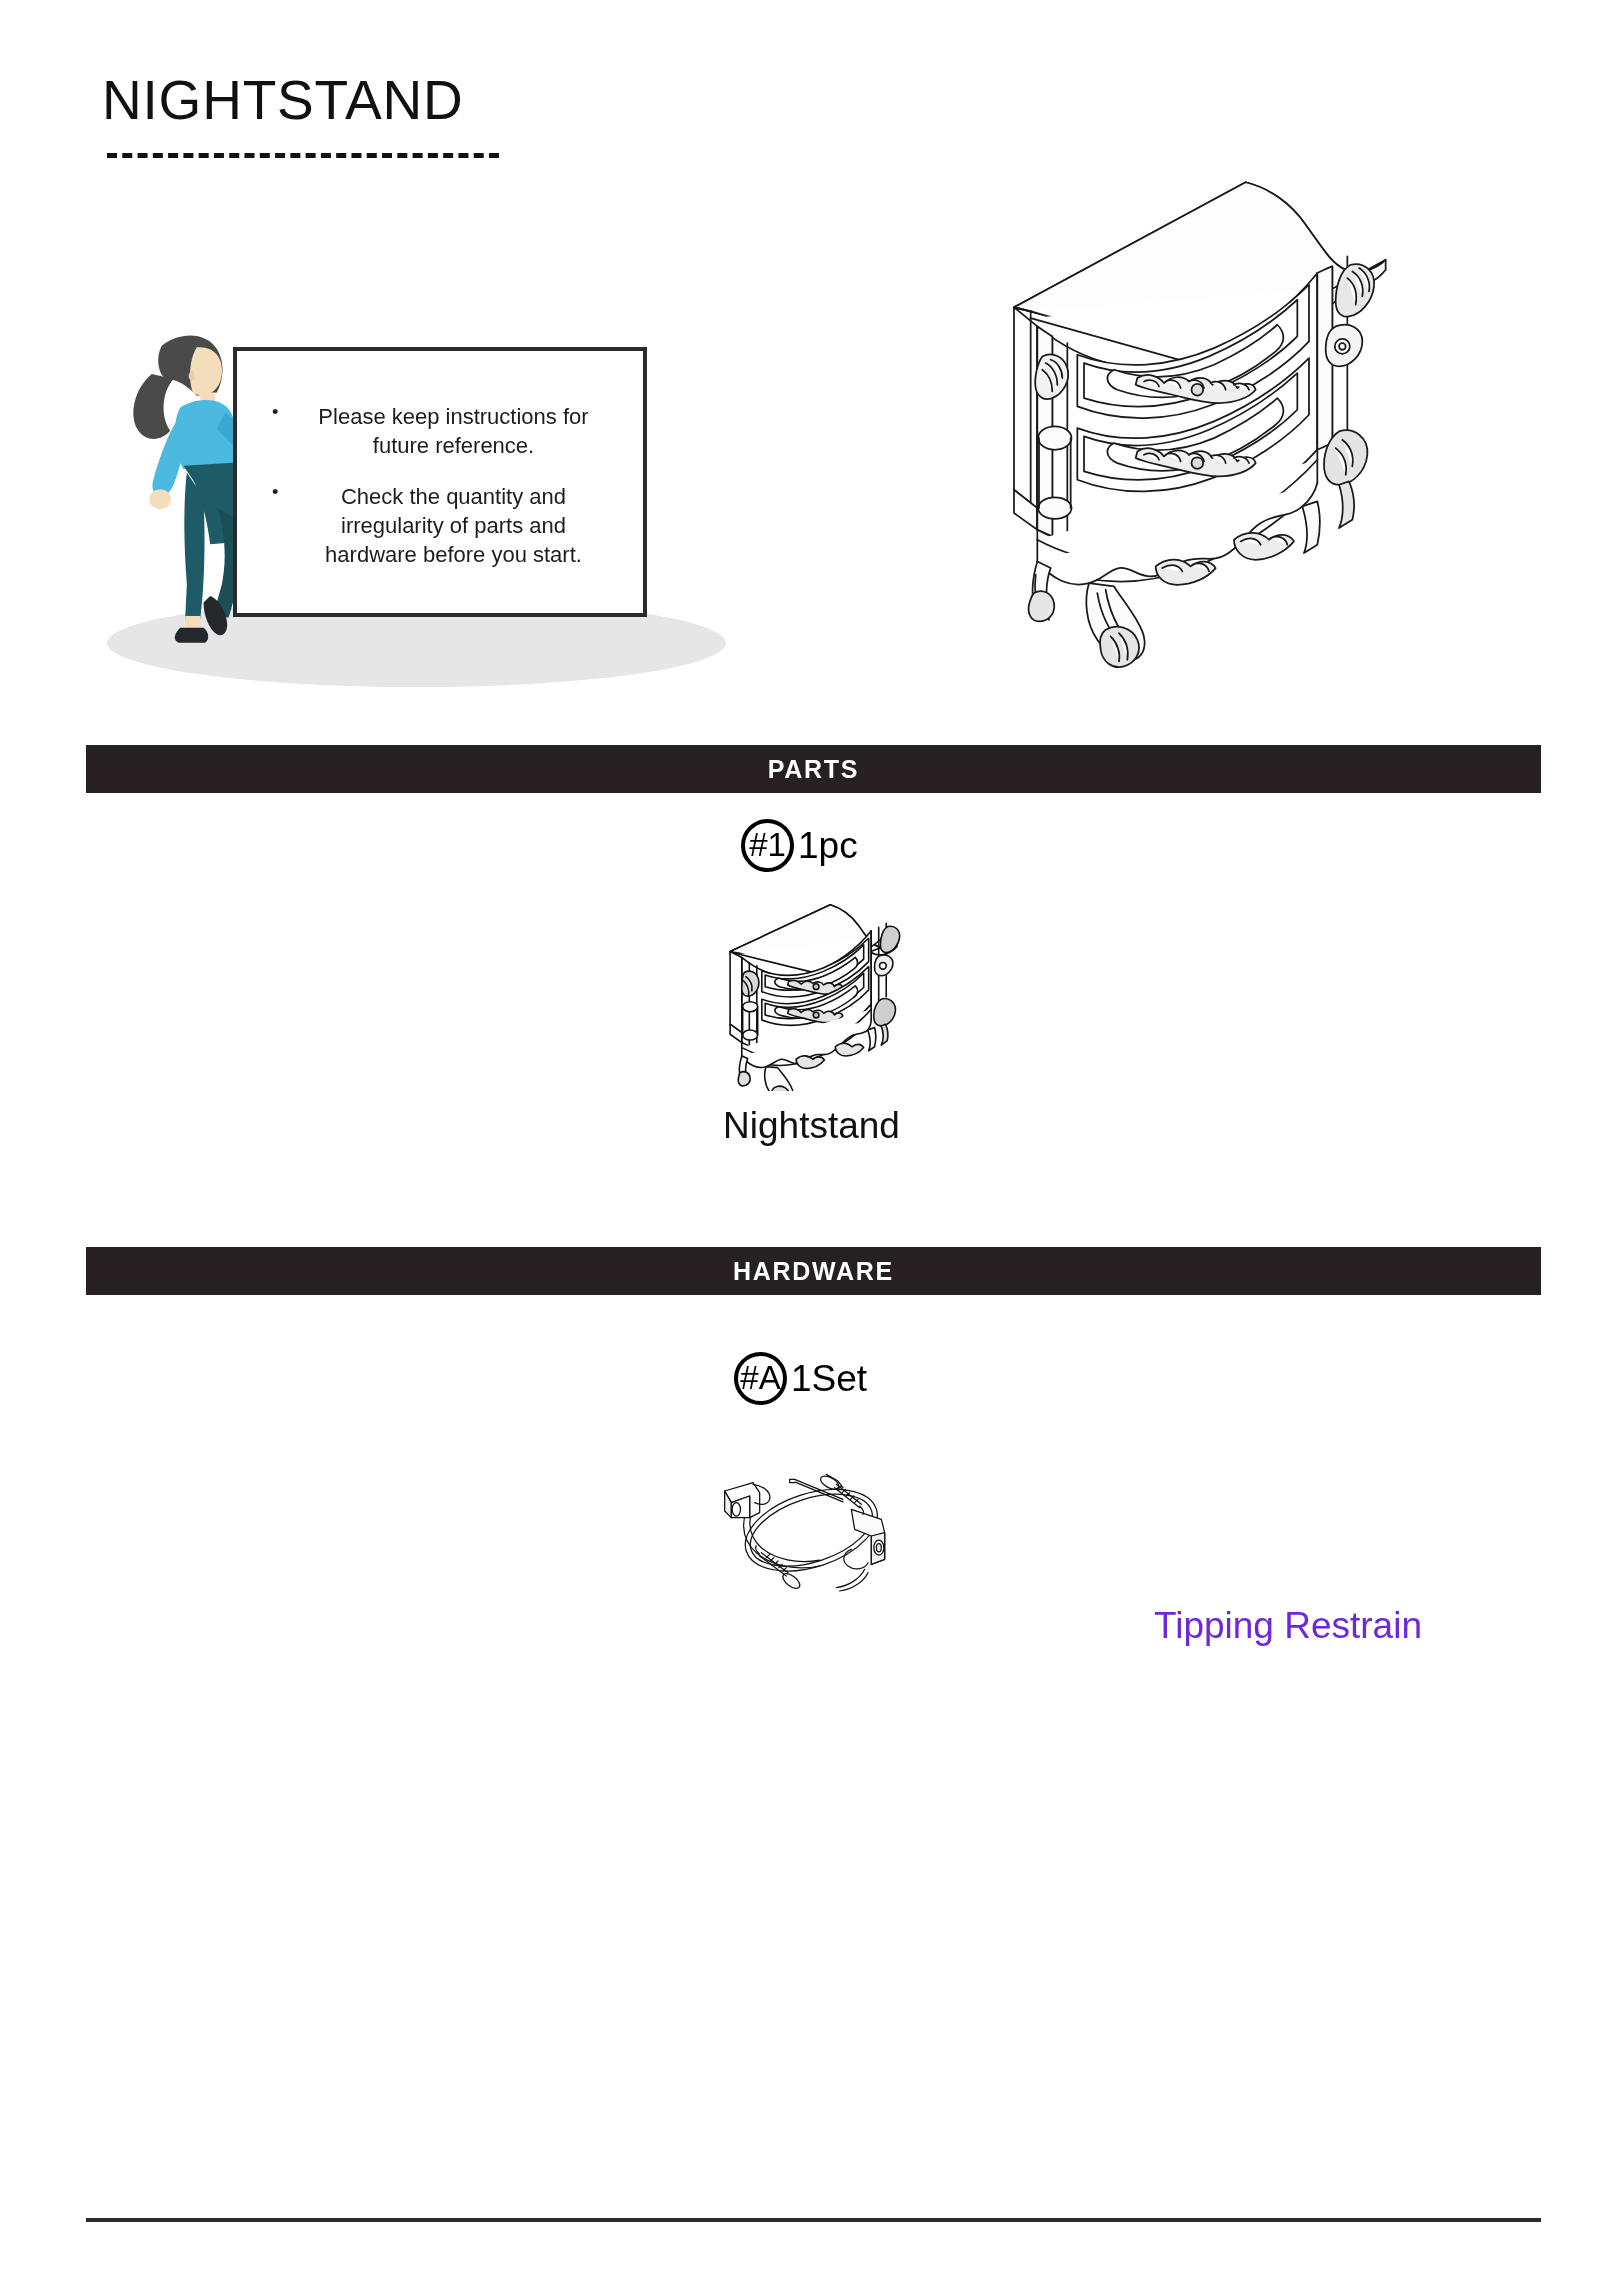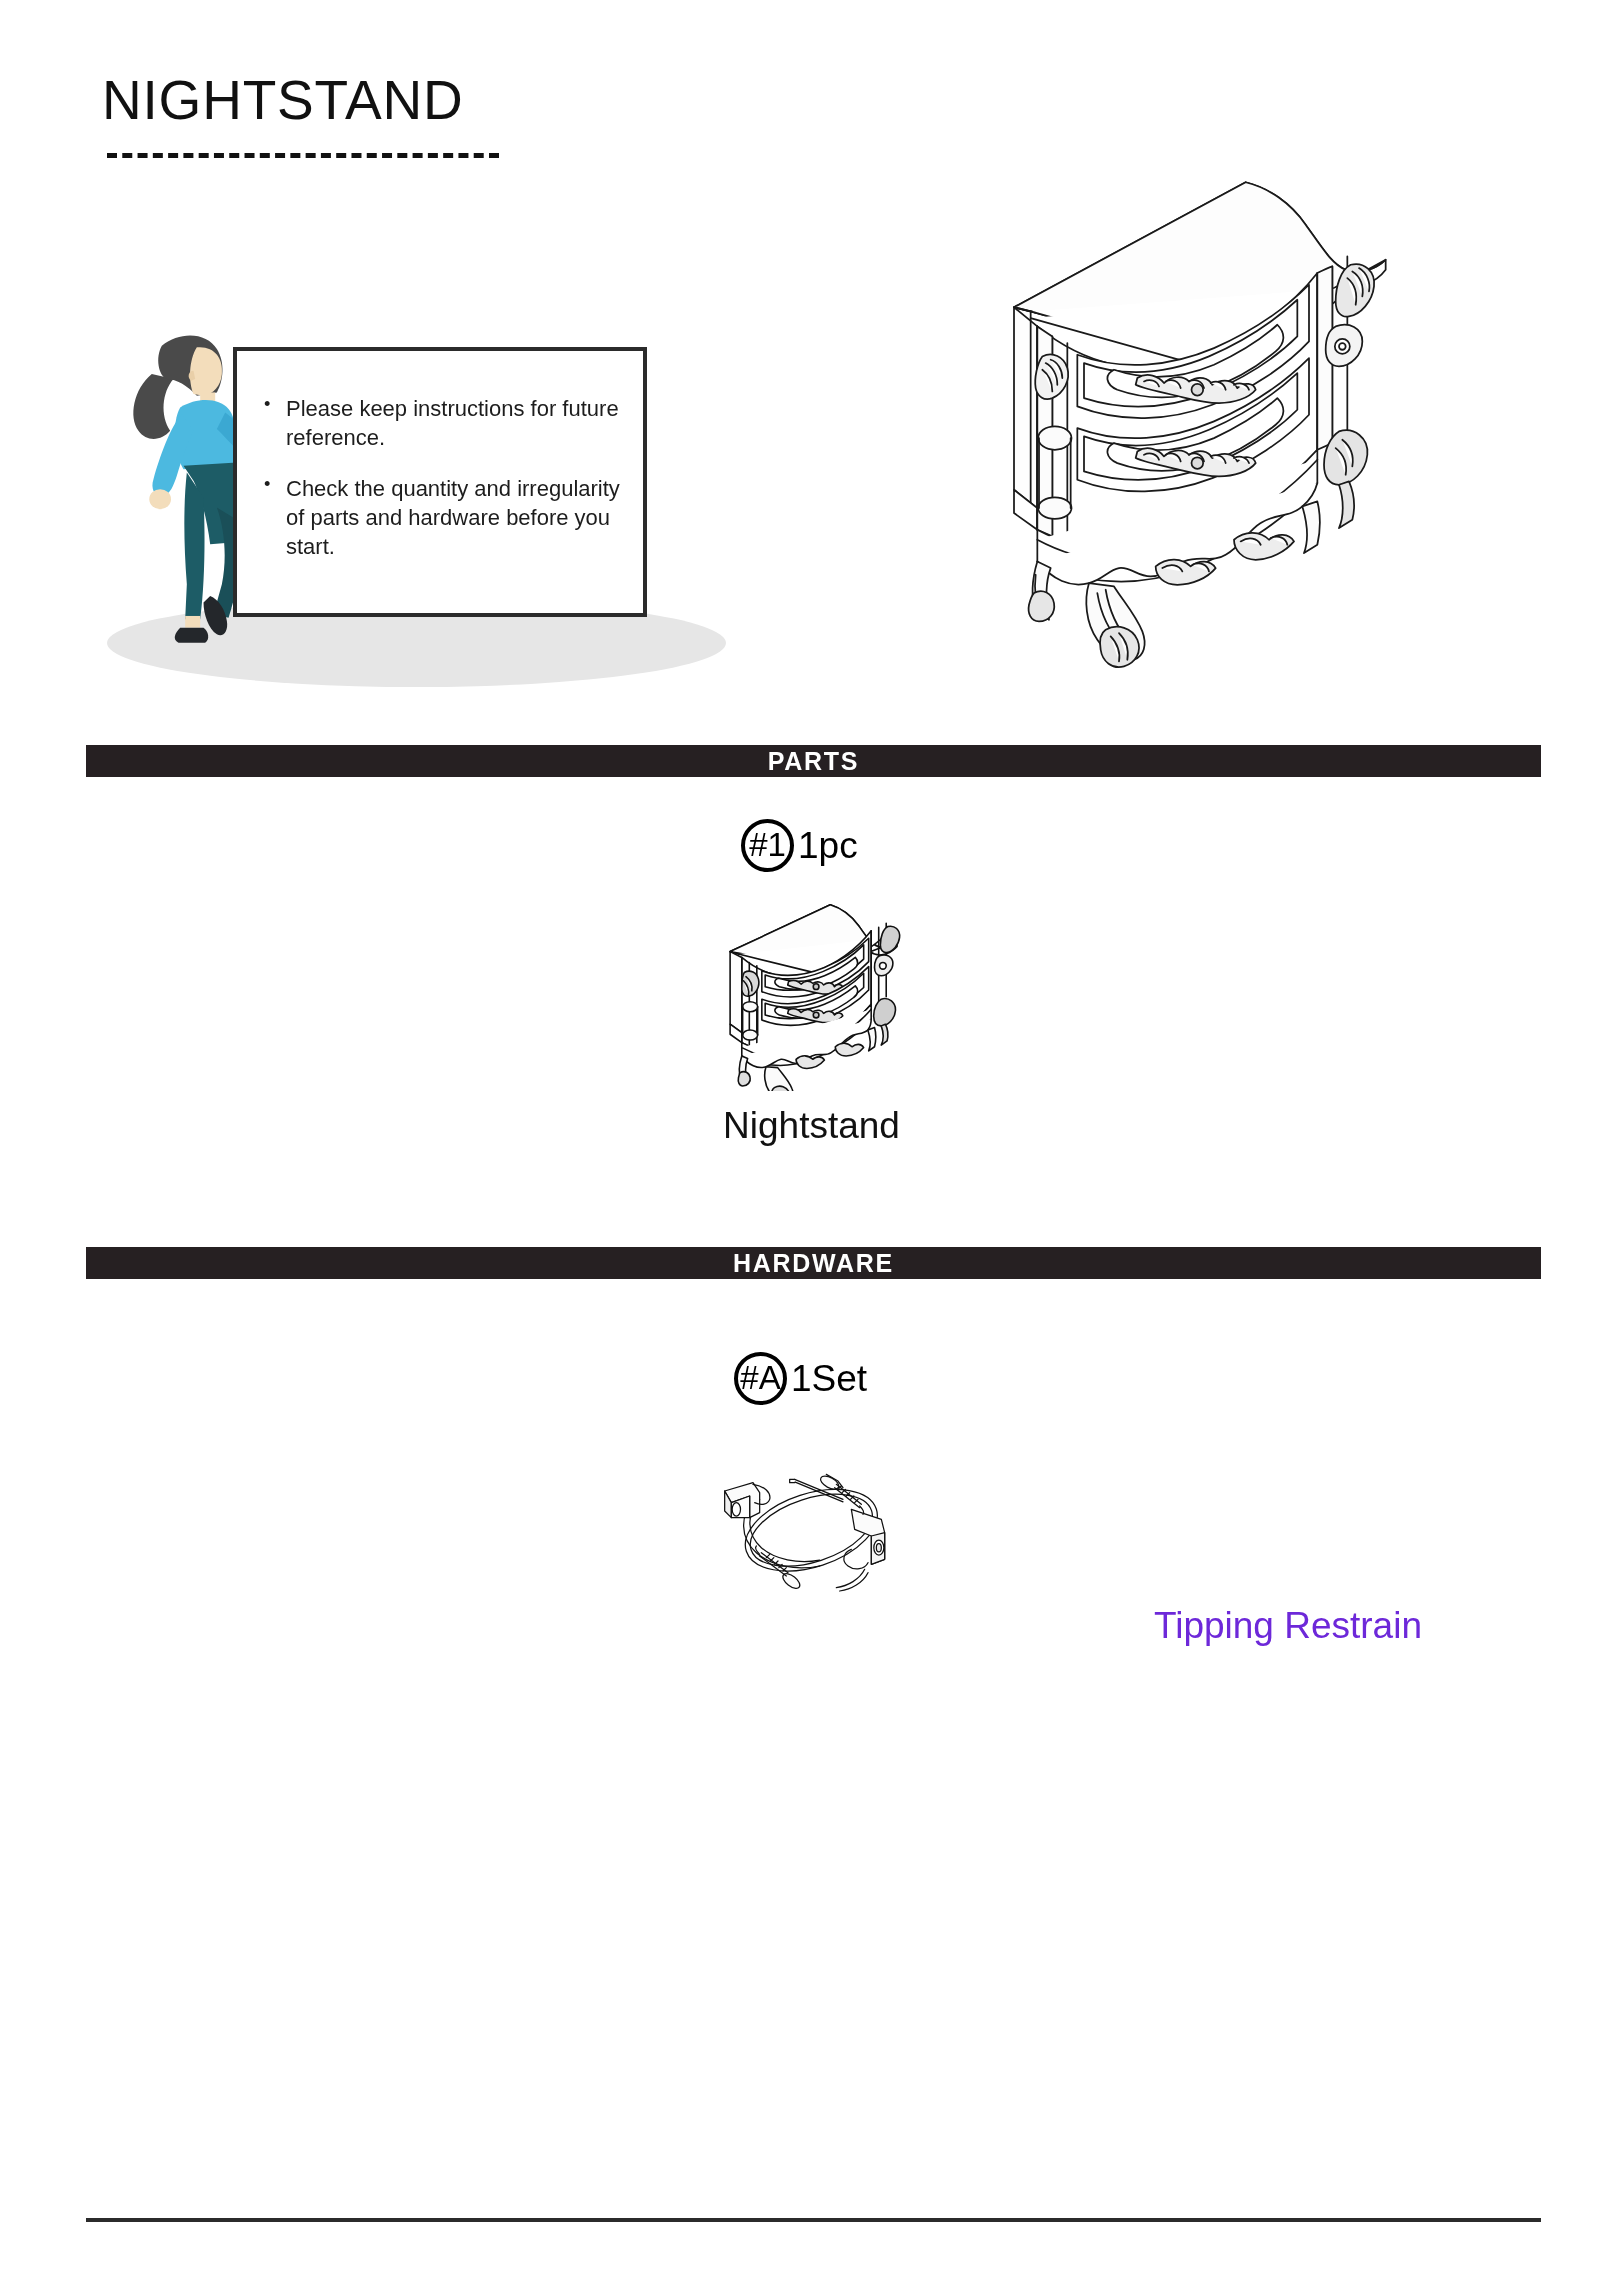--- a/index.html
+++ b/index.html
@@ -60,23 +60,24 @@
     position: absolute;
     left: 233px;
     top: 347px;
     width: 414px;
     height: 270px;
     border: 4.2px solid #2b2b2b;
     background: #ffffff;
     box-sizing: border-box;
   }
   #notice-list {
-    margin: 0;
+    margin: 8px;
     padding: 43px 22px 0 22px;
     list-style: none;
+    text-align: center;
   }
   #notice-list li {
     position: relative;
     padding-left: 27px;
     margin-bottom: 22px;
     font-size: 22px;
     line-height: 1.32;
     color: #1d1d1d;
     font-family: "Liberation Sans", sans-serif;
   }
@@ -96,21 +97,21 @@
     top: 163px;
     width: 450px;
     height: 521px;
   }
 
   
   .section-bar {
     position: absolute;
     left: 86px;
     width: 1455px;
-    height: 32px;
+    height: 48px;
     background: #262022;
     color: #ffffff;
     display: flex;
     align-items: center;
     justify-content: center;
     font-size: 25px;
     font-weight: bold;
     letter-spacing: 1.7px;
   }
   #parts-bar { top: 745px; }

